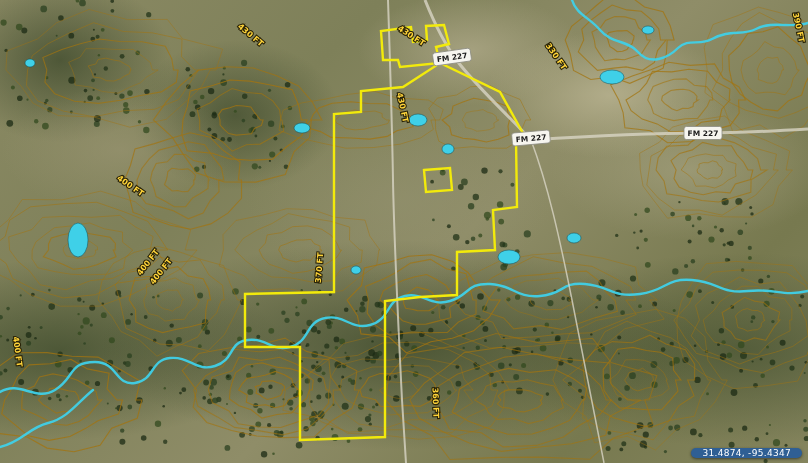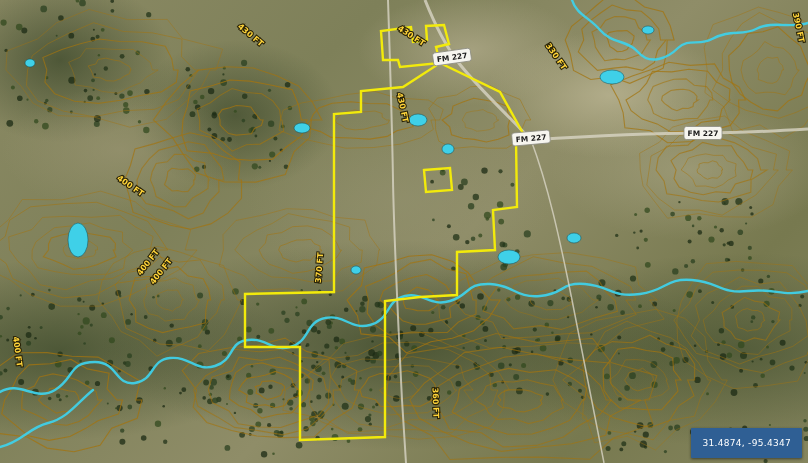--- a/index.html
+++ b/index.html
@@ -19,21 +19,21 @@
       radial-gradient(320px 130px at 740px 350px, rgba(58,72,42,.6), rgba(58,72,42,0) 75%),
       radial-gradient(150px 110px at 60px 60px, rgba(48,62,34,.65), rgba(48,62,34,0) 75%),
       radial-gradient(140px 100px at 235px 115px, rgba(50,64,36,.6), rgba(50,64,36,0) 75%),
       linear-gradient(135deg,#8b8a64 0%,#7e8059 30%,#8f8d68 55%,#77794f 80%,#85855e 100%);
   }
   .map svg{position:absolute;left:0;top:0;}
   .coord-badge{
     position:absolute;right:6px;bottom:5px;
     background:#2f5f94;color:#fff;
     font-size:9px;letter-spacing:.3px;
-    padding:10px 11px;border-radius:1px;
+    padding:0 11px;border-radius:9px;
     box-shadow:0 1px 3px rgba(0,0,0,.5);
   }
 </style>
 </head>
 <body>
 
 <div class="map">
   <svg id="overlay" width="808" height="463" viewBox="0 0 808 463">
       <g>
         <circle cx="482.4" cy="322.9" r="2.4" fill="#33491f" opacity="0.75"></circle>

